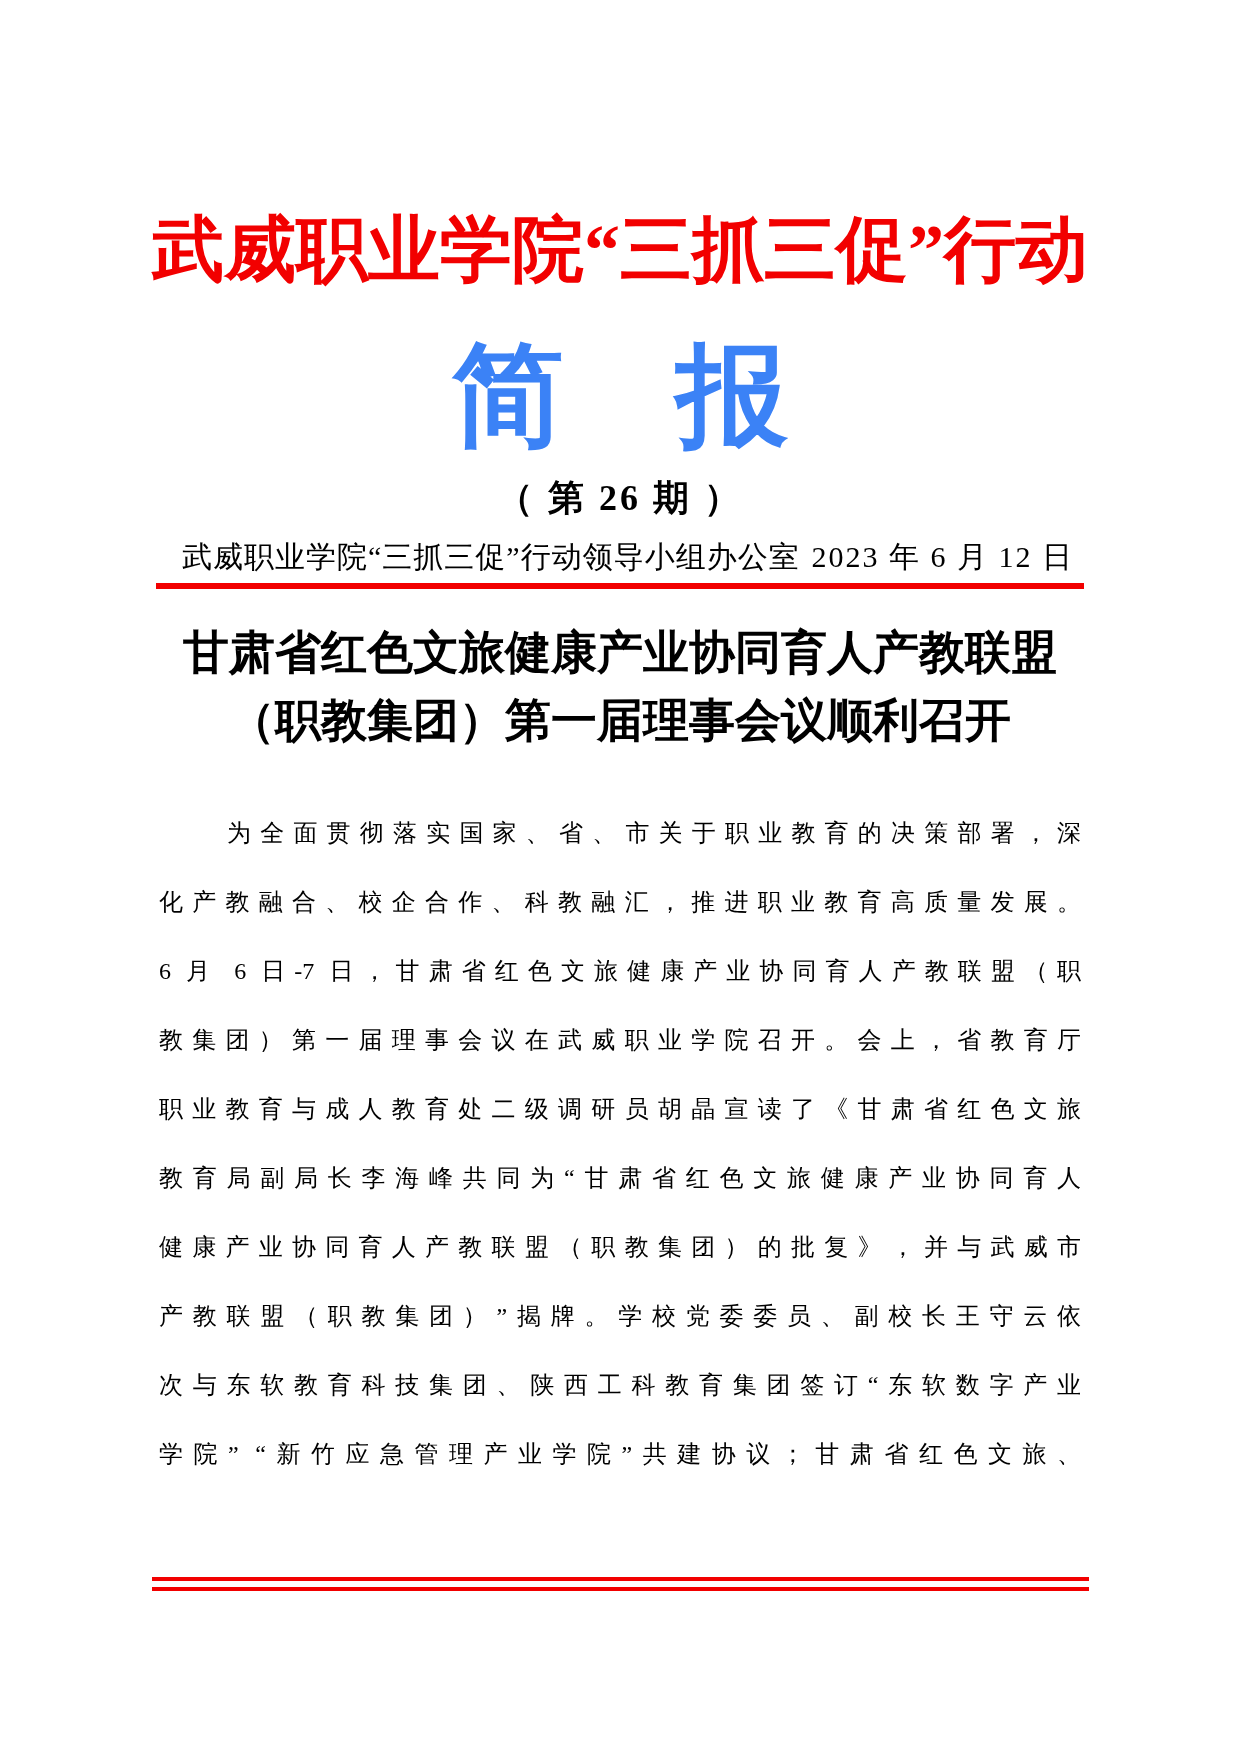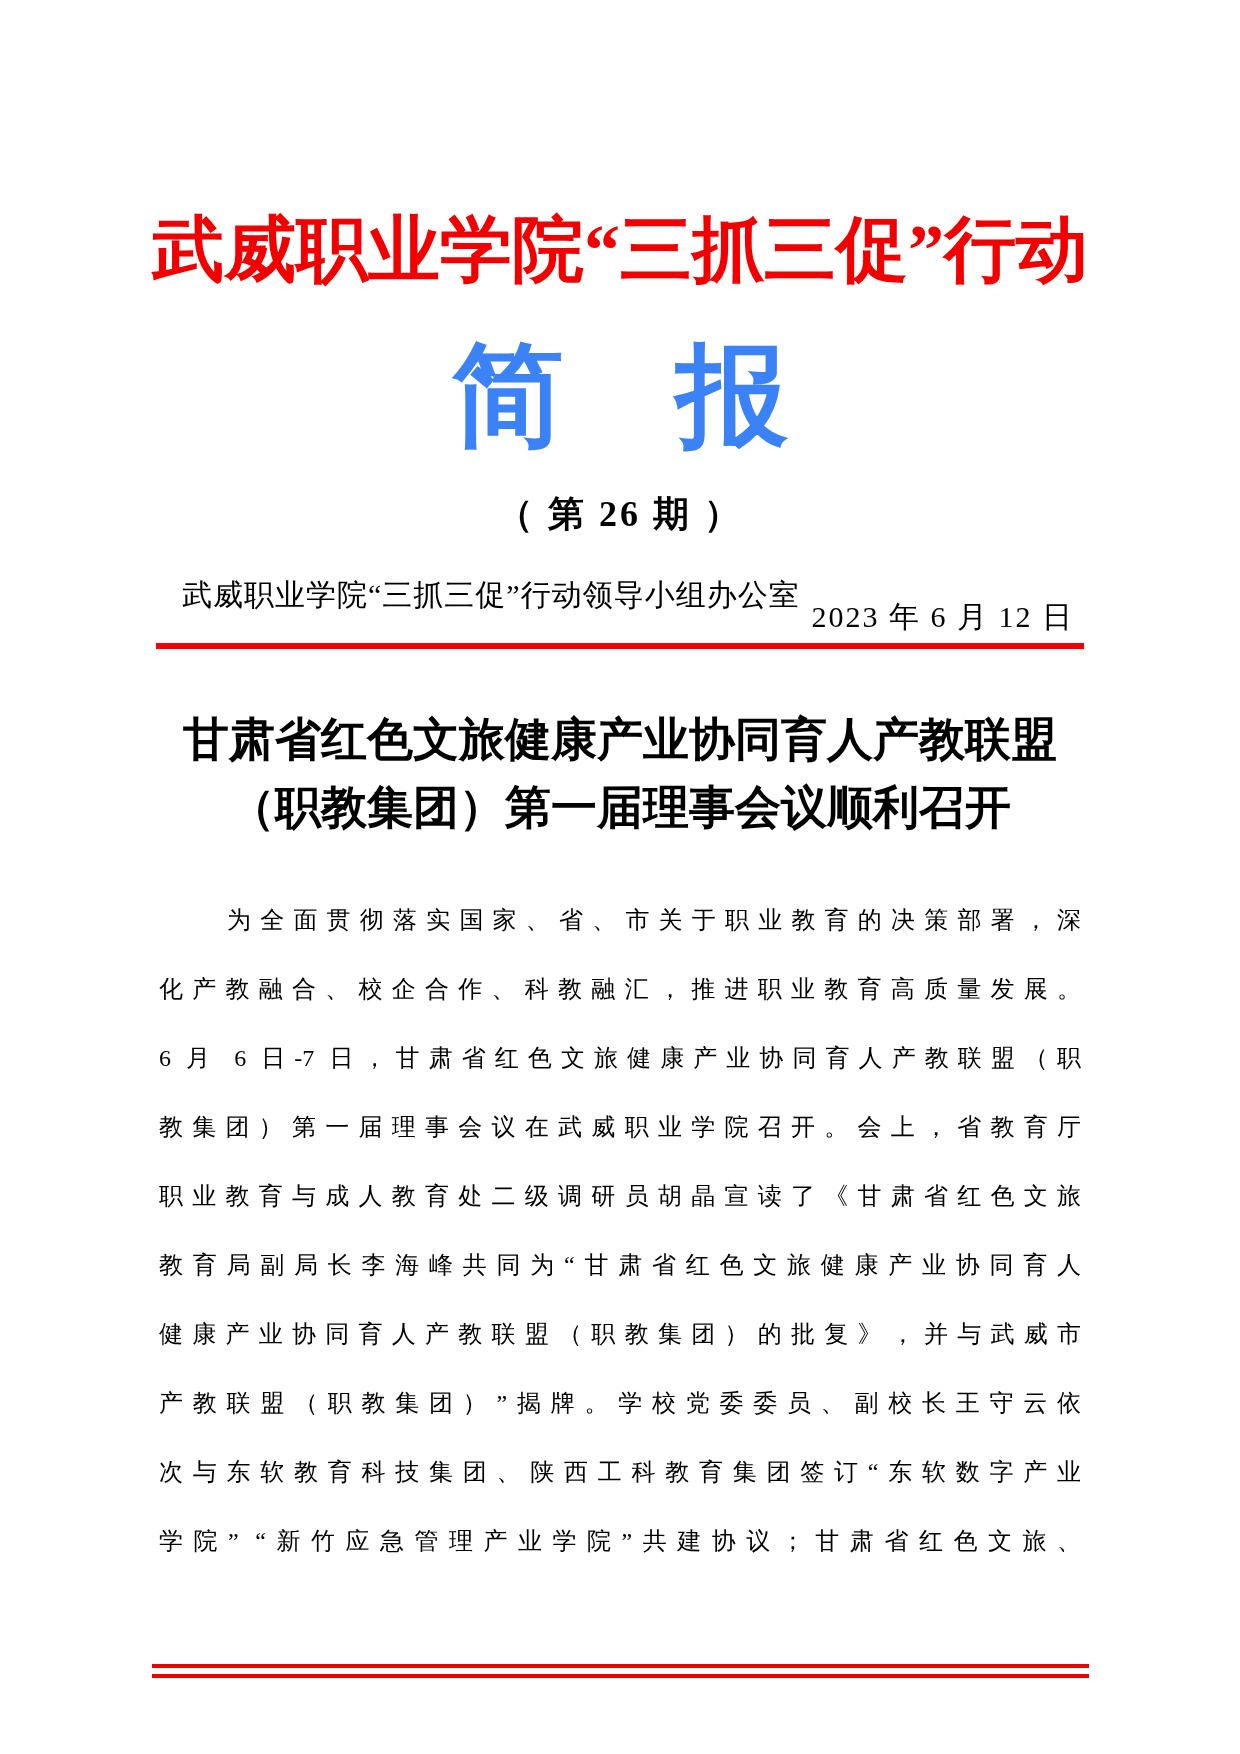--- a/index.html
+++ b/index.html
@@ -26,21 +26,21 @@
   .masthead-banner {
     margin: 54px 0 0 0;
     text-align: center;
     font-size: 112px;
     line-height: 1;
     font-weight: bold;
     color: #3b82f6;
     white-space: nowrap;
   }
   .issue-line {
-    margin-top: 44px;
+    margin-top: 28px;
     text-align: center;
     font-size: 36px;
     line-height: 1;
     font-weight: bold;
     letter-spacing: 3px;
     color: #000000;
   }
   .issuer-row {
     width: 928px;
     margin: 26px auto 0 auto;
@@ -51,30 +51,29 @@
     font-size: 30px;
     line-height: 1;
   }
   .issuer-office {
     padding-left: 26px;
     letter-spacing: 1px;
   }
   .issuer-date {
     padding-right: 10px;
     letter-spacing: 2px;
-    margin-top: 44px;
   }
   .head-rule {
     width: 928px;
     height: 6px;
     margin: 11px auto 0 auto;
     background: #f20000;
   }
   .article-title {
-    margin: 57px auto 0 auto;
+    margin: 30px auto 0 auto;
     width: 1000px;
     text-align: center;
     font-size: 46px;
     line-height: 68px;
     font-weight: bold;
     color: #000000;
   }
   .article-body {
     width: 922px;
     margin: 44px auto 0 auto;

